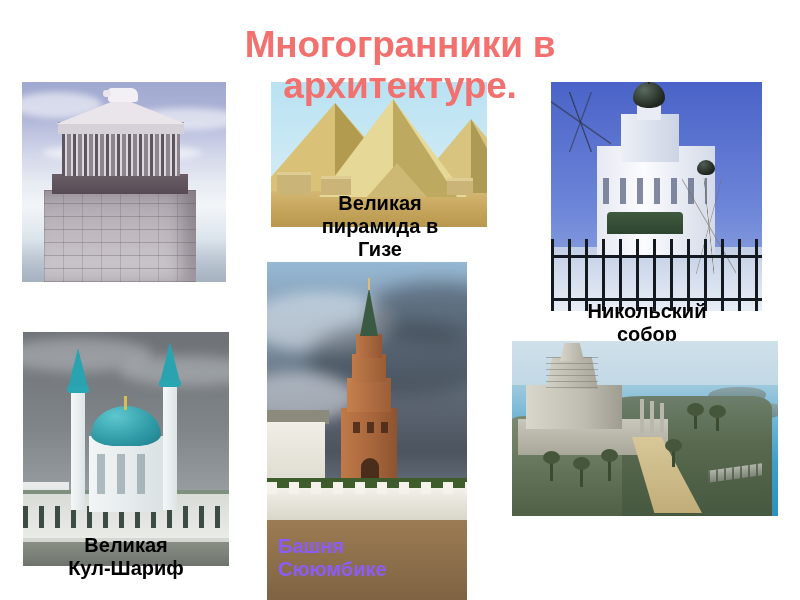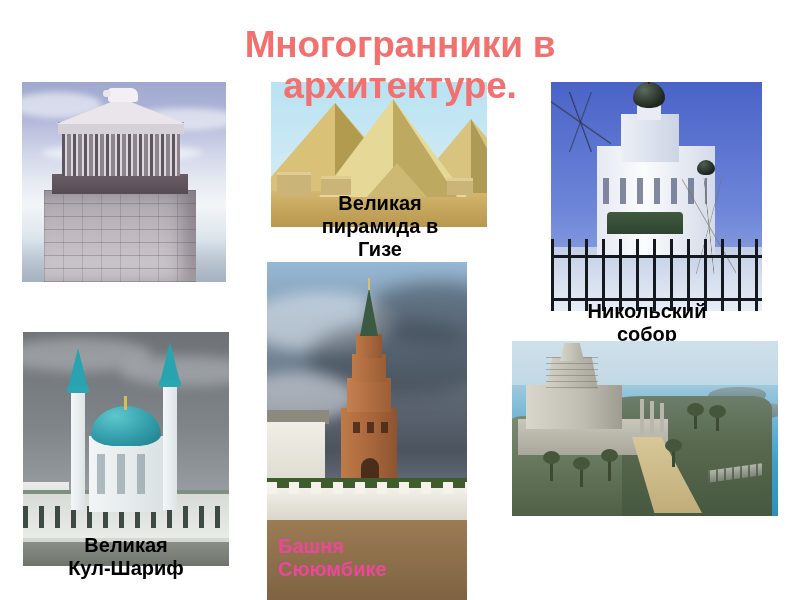--- a/index.html
+++ b/index.html
@@ -50,21 +50,21 @@
   
   .cap {
     position: absolute;
     text-align: center;
     font-size: 20px;
     font-weight: bold;
     line-height: 1.14;
     color: #000000;
     white-space: pre-line;
   }
-  .cap.white { color: #ec4899; }
+  .cap.white { color: #8b5cf6; }
   .cap.two-tone .l1 { color: #ffffff; display:block; }
   .cap.two-tone .l2 { color: #000000; display:block; }
 
   
   #pic-mausoleum { left: 22px; top: 82px; width: 204px; height: 200px; }
   .maus-sky {
     position:absolute; left:0; top:0; width:100%; height:100%;
     background:
       linear-gradient(to bottom,
         #9fa8cf 0%, #b0b6d8 18%, #cfd3e8 34%,

